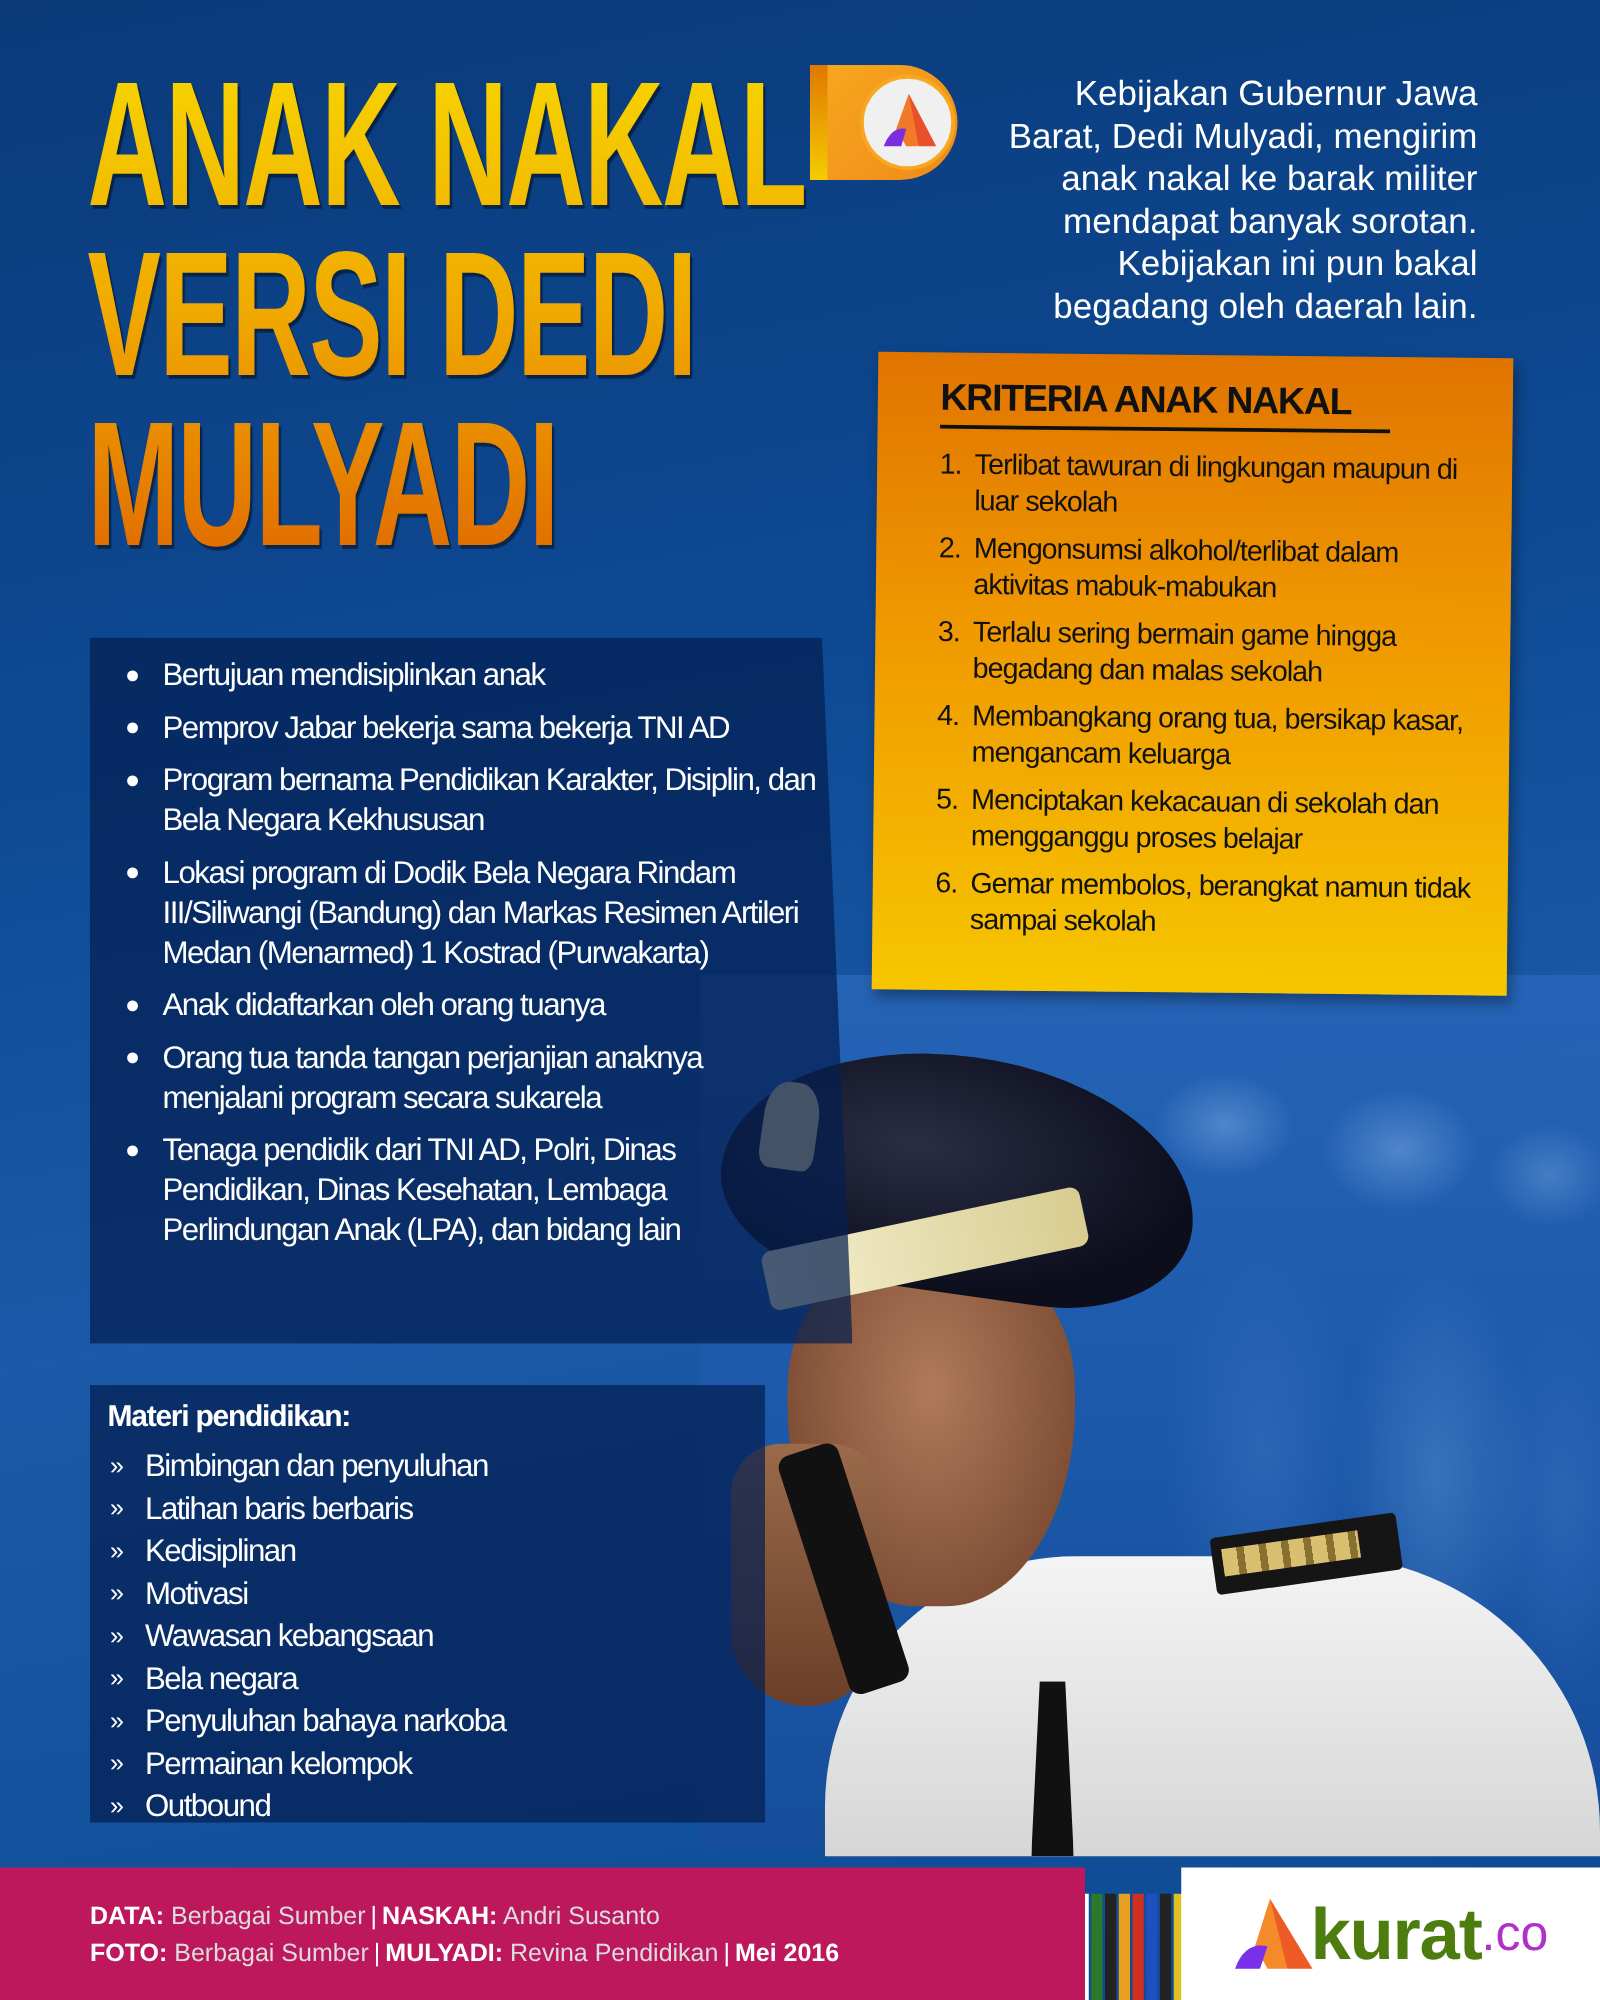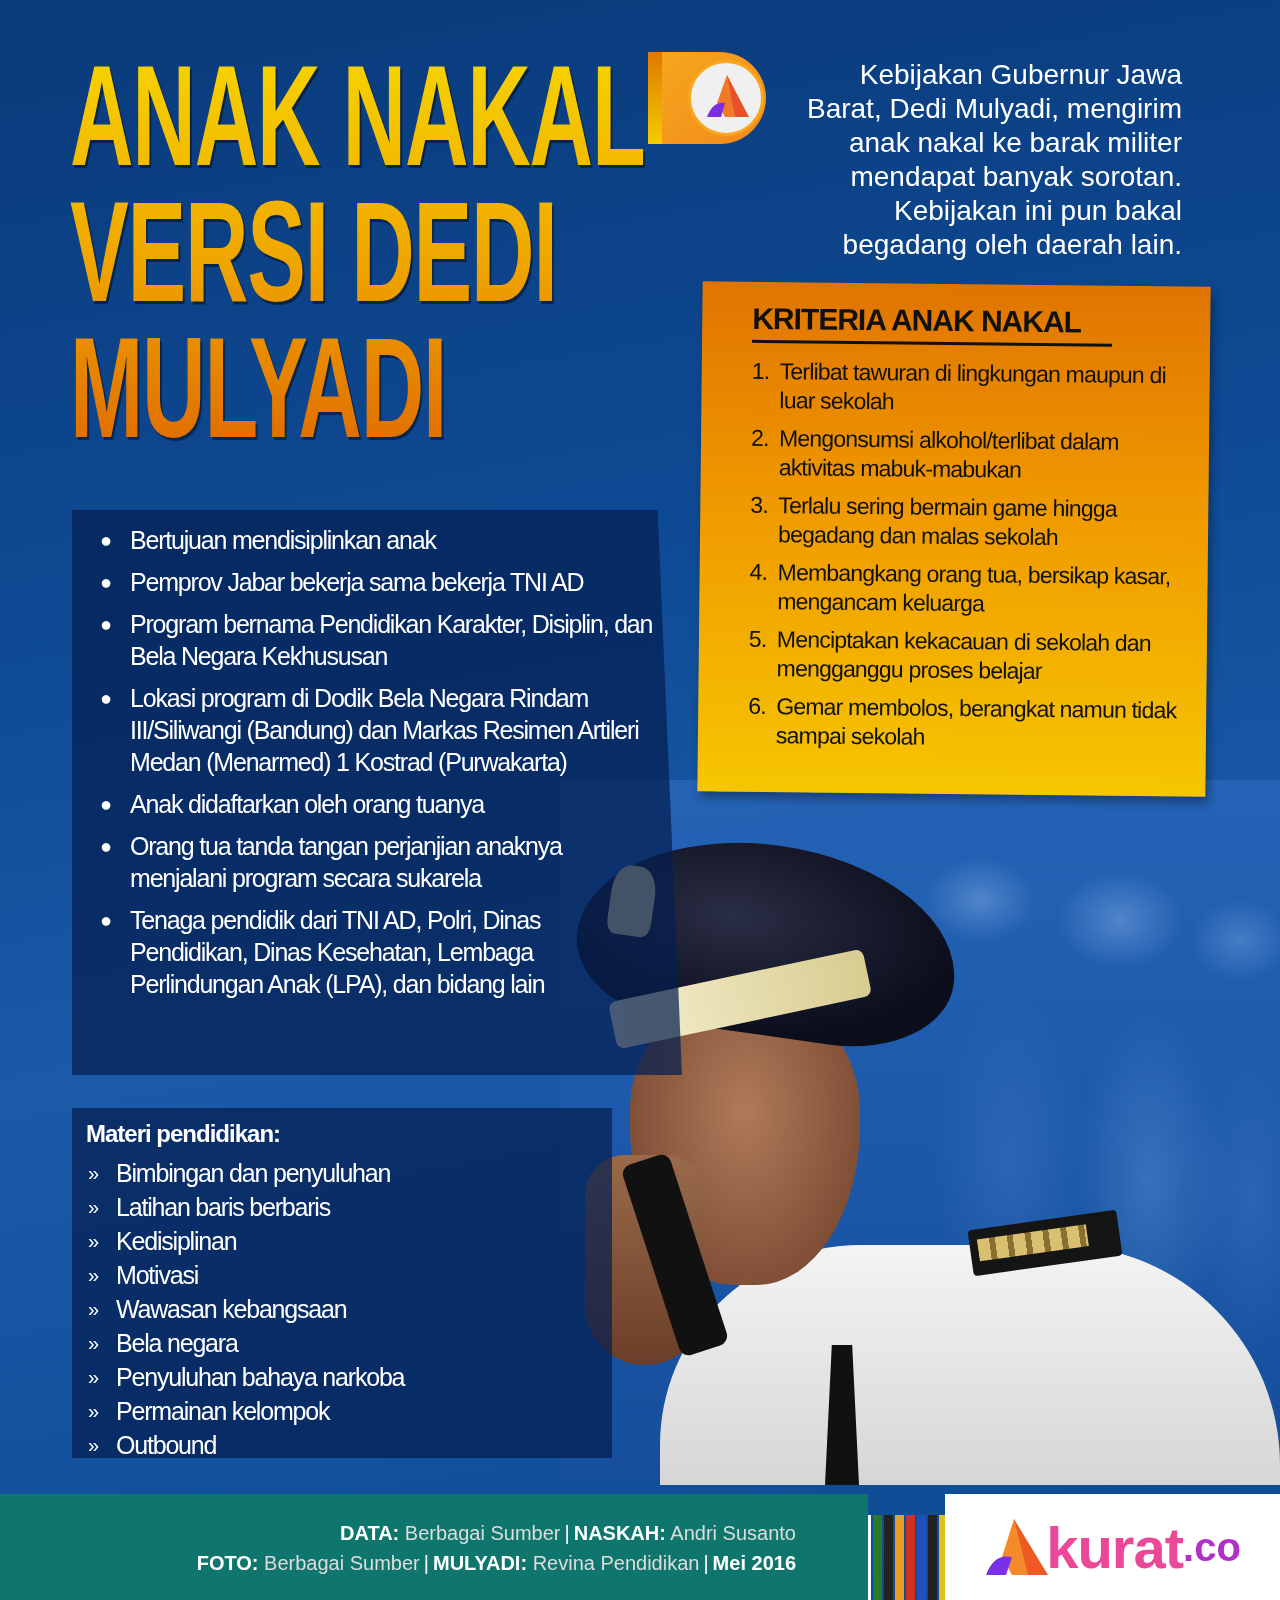--- a/index.html
+++ b/index.html
@@ -115,31 +115,31 @@
     border-radius: 200px 220px 0 0;
   }
   .epaulette { position: absolute; left: 400px; top: 395px; width: 150px; height: 46px; background: #151515; transform: rotate(-8deg); border-radius: 4px; }
   .epaulette::after { content: ""; position: absolute; left: 8px; top: 10px; width: 110px; height: 22px; background: repeating-linear-gradient(90deg, #d8c070 0 12px, #8a7030 12px 18px); }
   .ribbons { position: absolute; left: 270px; top: 690px; }
   .ribbons span { display: inline-block; width: 9px; height: 90px; margin-right: 2px; vertical-align: bottom; }
   .tie { position: absolute; left: 255px; top: 520px; width: 34px; height: 140px; background: #111; clip-path: polygon(20% 0, 80% 0, 100% 100%, 0 100%); }
   
   .footer {
     position: absolute; left: 0; top: 1494px; width: 868px; height: 106px;
-    background: #0f766e; padding: 24px 72px;
-    font-size: 20px; line-height: 30px; color: #ddd; text-align: right;
+    background: #be185d; padding: 24px 72px;
+    font-size: 20px; line-height: 30px; color: #ddd;
   }
   .footer b { color: #fff; font-weight: 700; }
   .footer .sep { color: #fff; padding: 0 4px; }
   .logo-box {
     position: absolute; left: 945px; top: 1494px; width: 335px; height: 106px; background: #fff;
     display: flex; align-items: center; justify-content: center;
   }
-  .logo-word { font-size: 58px; font-weight: 700; color: #ec4899; letter-spacing: -1px; margin-left: -4px; }
-  .logo-tld { font-size: 40px; font-weight: 700; color: #b030c8; }
+  .logo-word { font-size: 58px; font-weight: 700; color: #4d7c0f; letter-spacing: -1px; margin-left: -4px; }
+  .logo-tld { font-size: 40px; font-weight: 400; color: #b030c8; }
 </style>
 </head>
 <body>
 
 <div class="bg-photo"></div>
 
 <div class="title">
   <div>ANAK NAKAL</div>
   <div>VERSI DEDI</div>
   <div>MULYADI</div>

